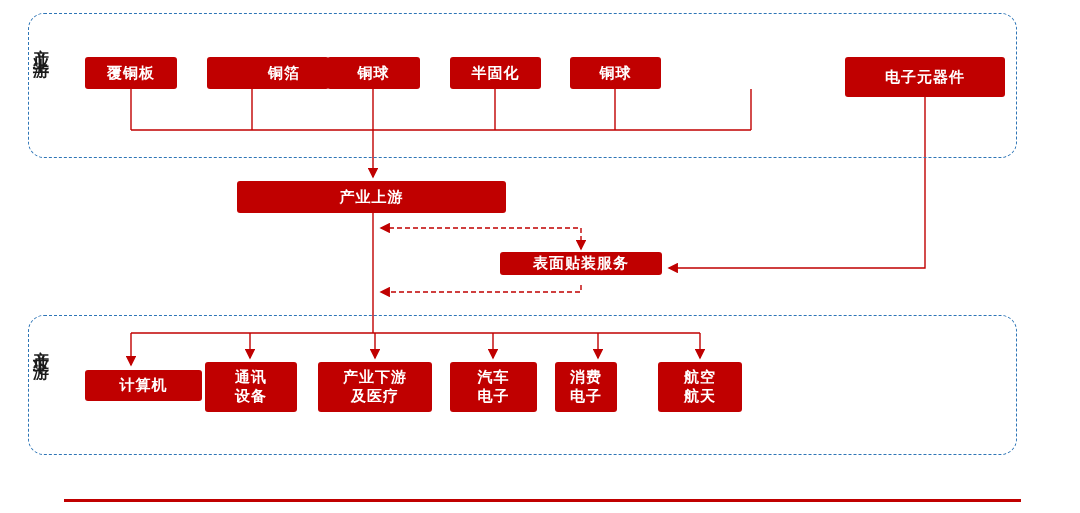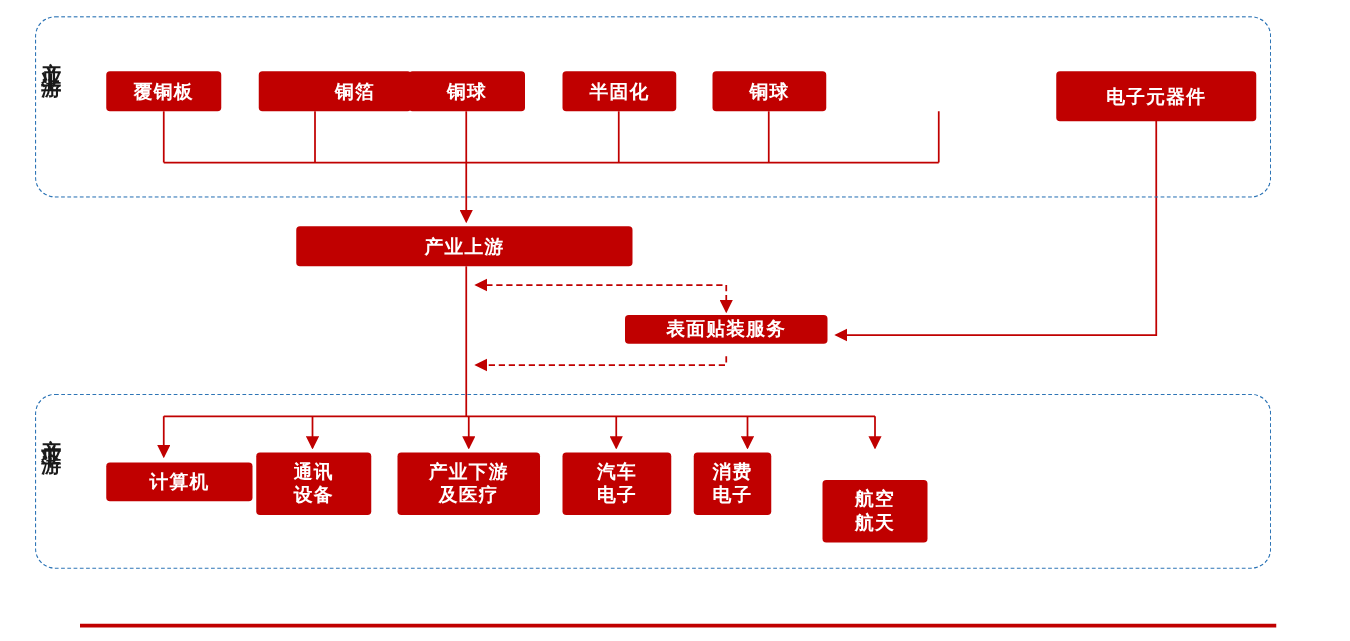--- a/index.html
+++ b/index.html
@@ -74,18 +74,18 @@
 
   <div class="rbox" style="left:85px;  top:370px; width:117px;  height:31px;">计算机</div>
   <div class="rbox" style="left:205px; top:362px; width:92px;  height:50px;">通讯
 设备</div>
   <div class="rbox" style="left:318px; top:362px; width:114px; height:50px;">产业下游
 及医疗</div>
   <div class="rbox" style="left:450px; top:362px; width:87px;  height:50px;">汽车
 电子</div>
   <div class="rbox" style="left:555px; top:362px; width:62px;  height:50px;">消费
 电子</div>
-  <div class="rbox" style="left:658px; top:362px; width:84px;  height:50px;margin-top:22px;">航空
+  <div class="rbox" style="left:658px; top:362px; width:84px;  height:50px;">航空
 航天</div>
 
   <div class="divider" style="left:64px; top:499px; width:957px; height:3px;"></div>
 
 </div>
 
 </body></html>

